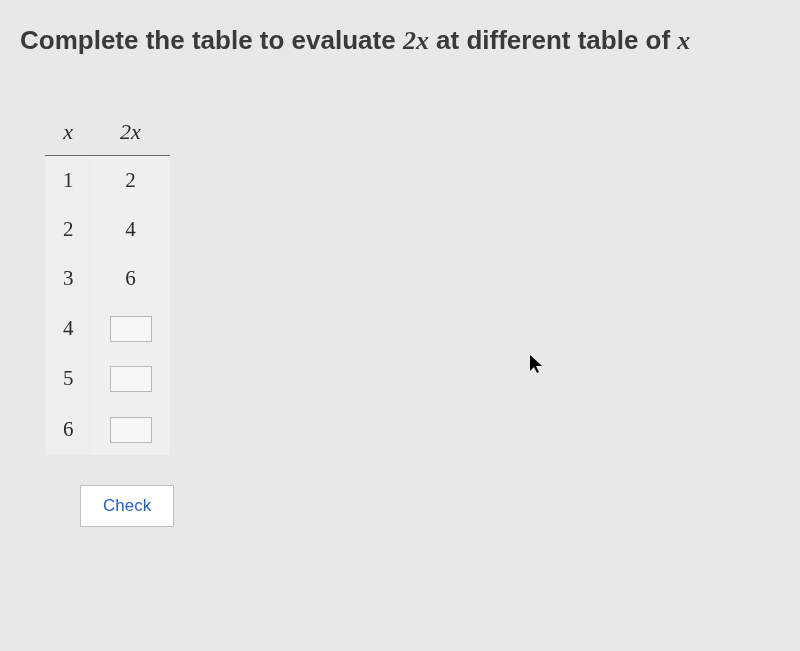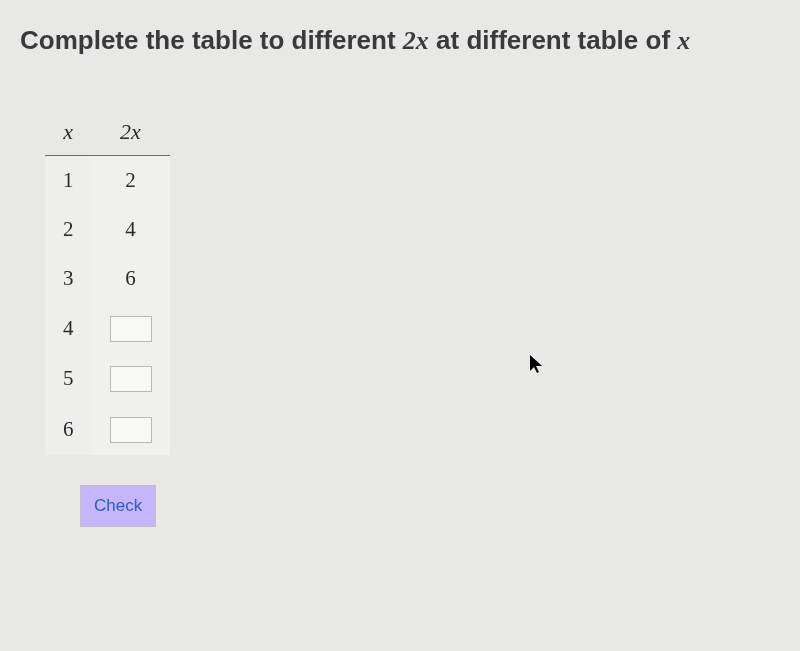--- a/index.html
+++ b/index.html
@@ -59,41 +59,41 @@
       height: 26px;
       border: 1px solid #b8b8b6;
       background: #f8f8f6;
       font-family: 'Times New Roman', serif;
       font-size: 18px;
       text-align: center;
     }
     .check-btn {
       margin-top: 30px;
       margin-left: 35px;
-      padding: 10px 13px;
-      background: #c4b5fd;
+      padding: 10px 22px;
+      background: #ffffff;
       border: 1px solid #c0c0be;
       color: #2860c0;
       font-size: 17px;
       font-family: Arial, sans-serif;
       cursor: pointer;
     }
     .cursor-icon {
       position: absolute;
       top: 355px;
       left: 530px;
       font-size: 20px;
       color: #000;
     }
   </style>
 </head>
 <body>
 
 <div class="instruction">
-  <span>Complete the table to different </span><span class="math-var">2x</span><span> at different table of </span><span class="math-var">x</span>
+  <span>Complete the table to evaluate </span><span class="math-var">2x</span><span> at different table of </span><span class="math-var">x</span>
 </div>
 
 <div class="table-container">
   <table class="eval-table">
     <thead>
       <tr>
         <th>x</th>
         <th>2x</th>
       </tr>
     </thead>

